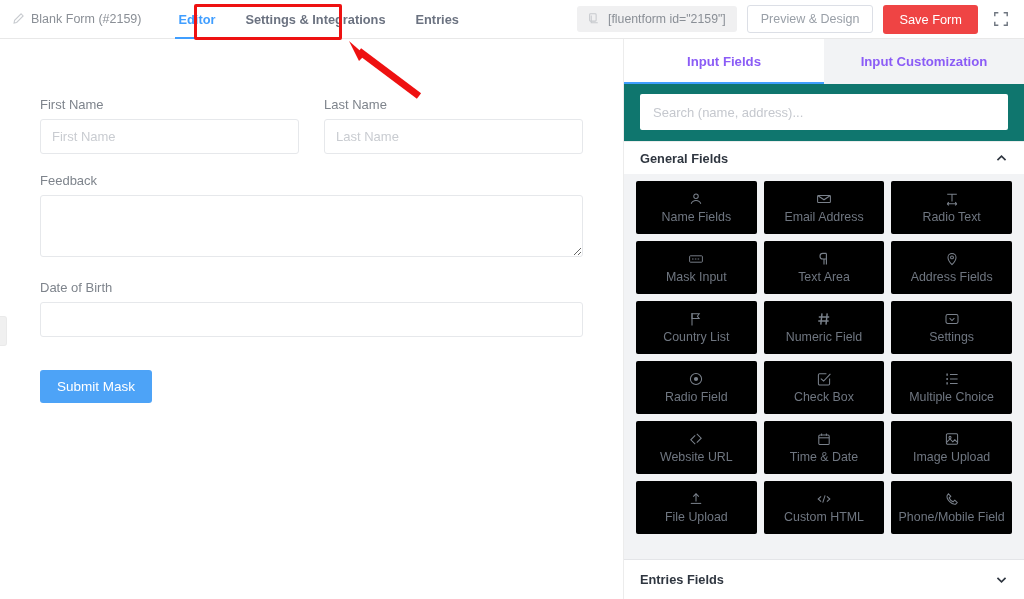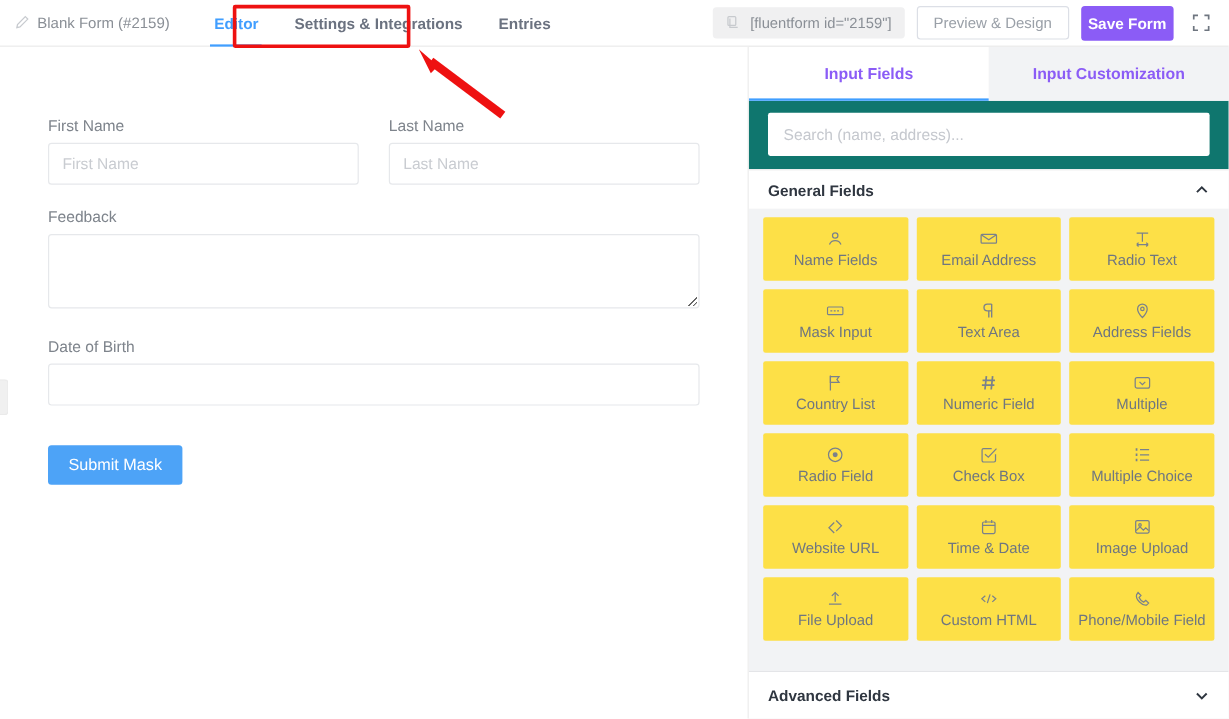--- a/index.html
+++ b/index.html
@@ -53,23 +53,23 @@
     color: #8a8f96; font-size: 12.3px; white-space: nowrap;
   }
   .copy-icon { display: block; width: 13px; height: 13px; opacity: .5; }
   .btn-preview {
     height: 28px; padding: 0 13px;
     background: #ffffff; border: 1px solid #dcdfe6; border-radius: 3px;
     color: #9aa0a8; font-size: 12.5px; cursor: pointer;
     font-family: "Liberation Sans", sans-serif; white-space: nowrap;
   }
   .btn-save {
-    height: 29px; padding: 0 6px;
-    background: #8b5cf6; border: none; border-radius: 3px;
-    color: #ffffff; font-size: 12.8px; font-weight: bold; cursor: pointer;
+    height: 29px; padding: 0 16px;
+    background: #ef4444; border: none; border-radius: 3px;
+    color: #ffffff; font-size: 12.8px; font-weight: normal; cursor: pointer;
     font-family: "Liberation Sans", sans-serif; white-space: nowrap;
   }
   .expand-btn {
     width: 26px; height: 26px; display: flex; align-items: center; justify-content: center;
     background: none; border: none; cursor: pointer; padding: 0;
   }
 
   
   .canvas {
     position: absolute; top: 39px; left: 0;
@@ -149,21 +149,21 @@
     cursor: pointer; flex: 0 0 auto;
   }
   .chev { width: 13px; height: 13px; display: block; }
 
   .grid-wrap { background: #f2f3f5; padding: 7px 12px 8px 12px; flex: 0 0 auto; }
   .grid {
     display: grid; grid-template-columns: repeat(3, 1fr);
     gap: 7px;
   }
   .field-card {
-    background: #fde047; border-radius: 2px;
+    background: #000000; border-radius: 2px;
     height: 53px;
     display: flex; flex-direction: column; align-items: center; justify-content: center;
     gap: 3px; cursor: pointer;
     color: #6f7680;
   }
   .field-card .ico { display: block; width: 16px; height: 16px; color: #7a818b; }
   .field-card .cap { font-size: 12.4px; color: #6f7680; white-space: nowrap; }
 
   .panel-spacer { flex: 1 1 auto; background: #f2f3f5; }
   .section-head.advanced { border-top: 1px solid #e4e5e8; height: 40px; }
@@ -335,21 +335,21 @@
             <path d="M7.5 3l-1.5 14M14 3l-1.5 14M3.5 7.5h13M2.8 12.5h13"></path>
           </svg>
           <span class="cap">Numeric Field</span>
         </div>
 
         <div class="field-card">
           <svg class="ico" viewBox="0 0 20 20" fill="none" stroke="currentColor" stroke-width="1.3">
             <rect x="2.5" y="4.5" width="15" height="11" rx="2"></rect>
               <path d="M7 9l3 3 3-3"></path>
           </svg>
-          <span class="cap">Multiple</span>
+          <span class="cap">Settings</span>
         </div>
 
         <div class="field-card">
           <svg class="ico" viewBox="0 0 20 20" fill="none" stroke="currentColor" stroke-width="1.3">
             <circle cx="10" cy="10" r="7"></circle>
               <circle cx="10" cy="10" r="2.6" fill="currentColor" stroke="none"></circle>
           </svg>
           <span class="cap">Radio Field</span>
         </div>
 
@@ -419,21 +419,21 @@
           </svg>
           <span class="cap">Phone/Mobile Field</span>
         </div>
 
       </div>
     </div>
 
     <div class="panel-spacer"></div>
 
     <div class="section-head advanced">
-      <span>Advanced Fields</span>
+      <span>Entries Fields</span>
       <svg class="chev" viewBox="0 0 16 16" fill="none" stroke="#2f3640" stroke-width="2">
         <path d="M3 6l5 5 5-5"></path>
       </svg>
     </div>
   </div>
 
   <div class="anno-box"></div>
   <svg class="anno-arrow" viewBox="0 0 100 75">
     <path d="M14 13 L30 27 L24 33 Z" fill="#ee1111"></path>
     <path d="M24 23 L84 68" stroke="#ee1111" stroke-width="7" stroke-linecap="butt"></path>

